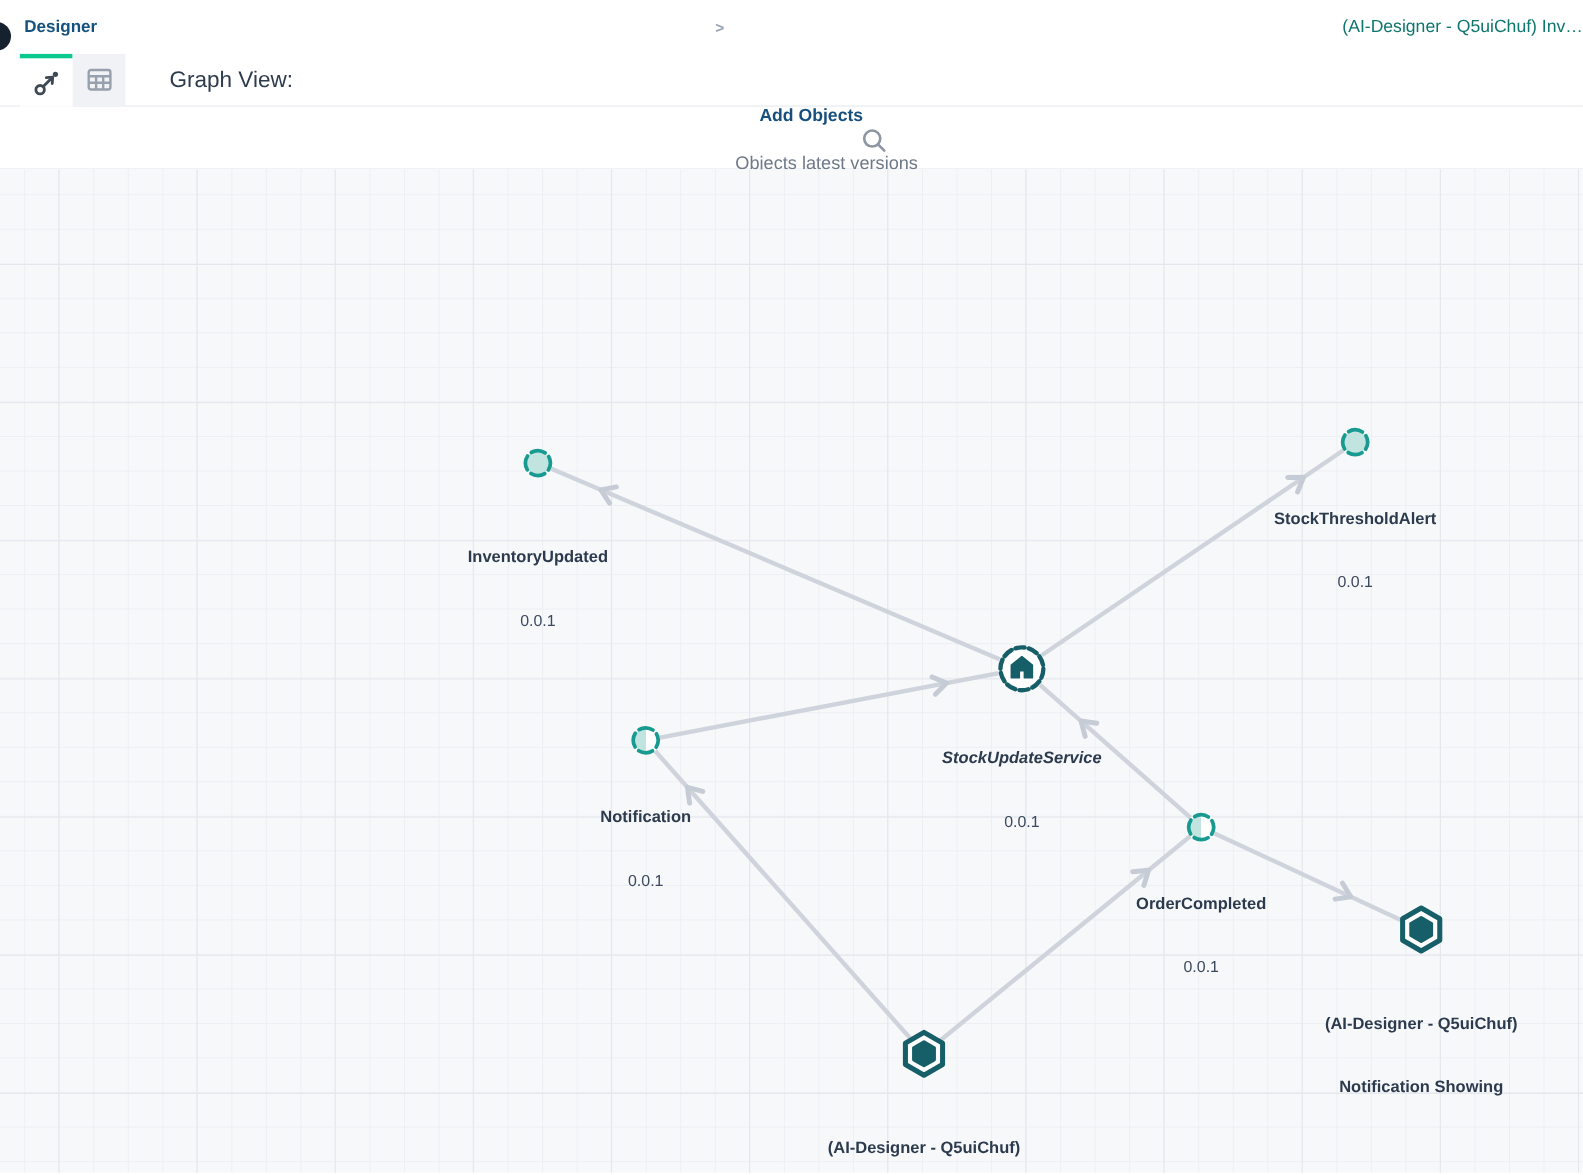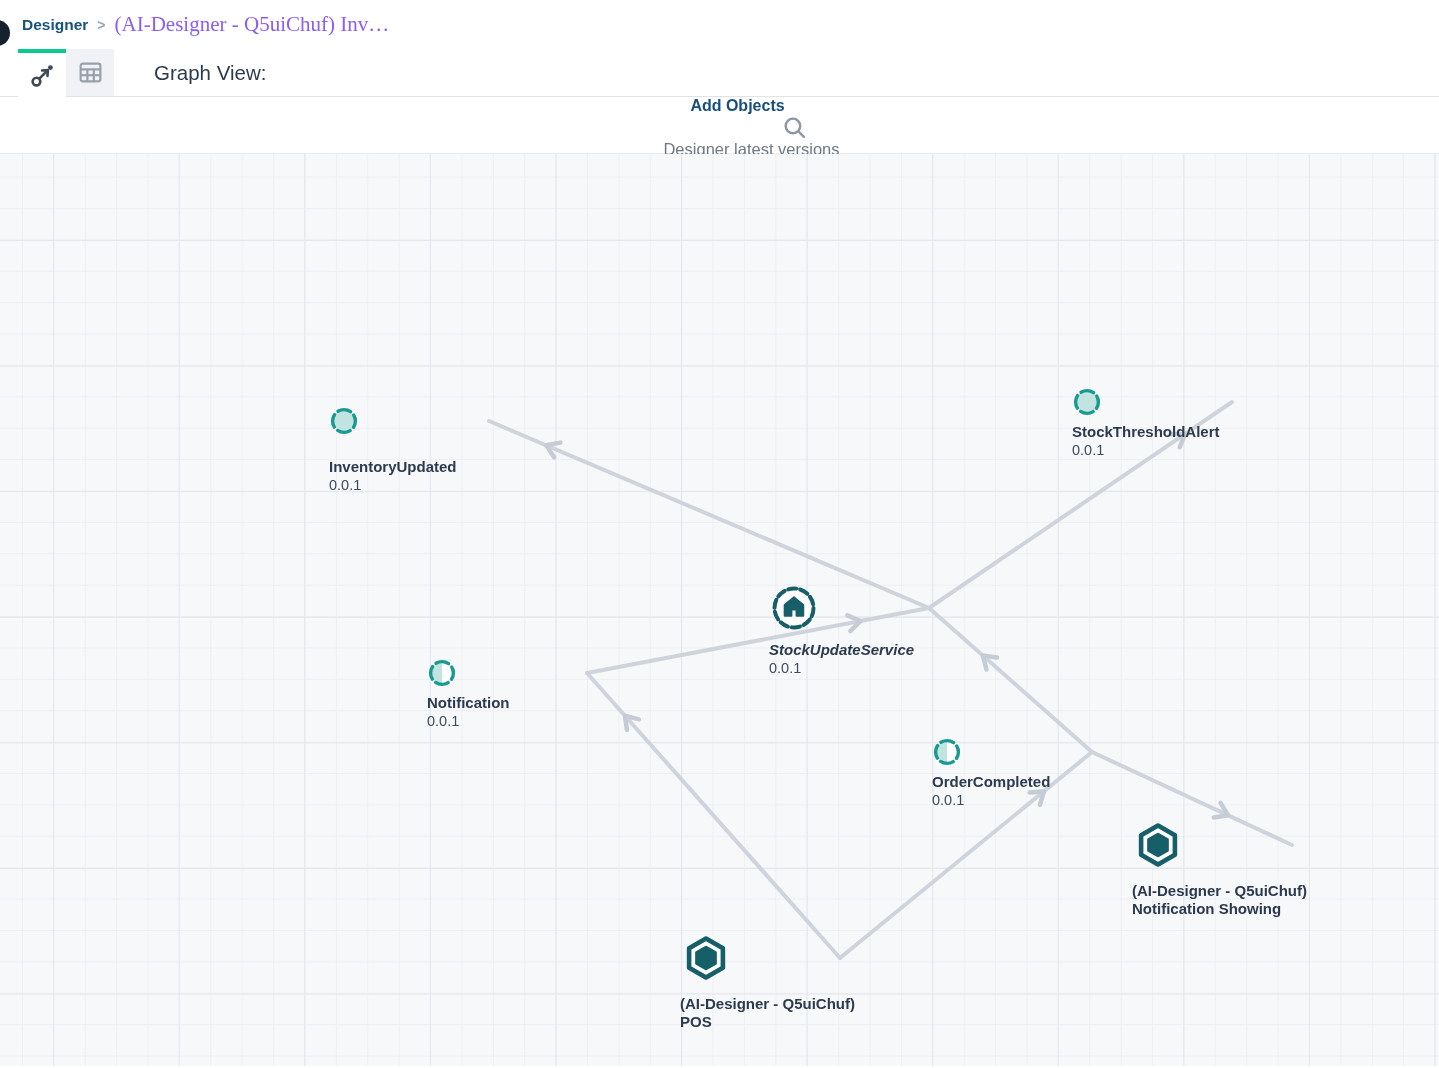--- a/index.html
+++ b/index.html
@@ -1,26 +1,26 @@
 <!DOCTYPE html>
 <html><head>
 <meta charset="utf-8">
 <style>
   * { margin:0; padding:0; box-sizing:border-box; }
   html,body { width:1439px; height:1068px; overflow:hidden;
     font-family:"Liberation Sans", sans-serif; background:#ffffff; }
 
   
   .crumb-row { position:relative; height:49px; background:#fff;
-    display:flex; align-items:center; padding-left:22px; }
+    display:flex; align-items:center; padding-left:22px;justify-content:space-between; }
   .edge-dot { position:absolute; left:-16px; top:20px; width:26px; height:26px;
     border-radius:50%; background:#16212e; }
   .crumb-root { font-weight:700; font-size:15.5px; color:#15537e; cursor:pointer; }
   .crumb-sep { color:#9aa3b0; font-size:14px; margin:0 9px; font-weight:600; }
-  .crumb-cur { color:#8b5cf6; font-size:21px;font-family:Liberation Serif, serif; }
+  .crumb-cur { color:#0f766e; font-size:16px; }
 
   .tab-row { height:48px; background:#fff; border-bottom:1px solid #dfe3e9;
     display:flex; align-items:stretch; padding-left:18px; }
   .tab { width:48px; display:flex; align-items:center; justify-content:center;
     cursor:pointer; position:relative; }
   .tab.selected { background:#fff; border-top:4px solid #0bc98e; margin-bottom:-1px; }
   .tab.unselected { background:#f1f2f5; }
   .view-title { display:flex; align-items:center; margin-left:40px; font-size:20.5px;
     color:#2e3b4d; white-space:nowrap; }
   .view-title .prefix { font-weight:500; margin-right:8px; }
@@ -37,21 +37,21 @@
     background-color:#f7f8fa;
     background-image:
       linear-gradient(#e3e6ec 1px, transparent 1px),
       linear-gradient(90deg, #e3e6ec 1px, transparent 1px),
       linear-gradient(#edeff3 1px, transparent 1px),
       linear-gradient(90deg, #edeff3 1px, transparent 1px);
     background-size:125.6px 125.6px, 125.6px 125.6px, 31.4px 31.4px, 31.4px 31.4px;
     background-position:0 86px, 53px 0, 0 22.6px, 22px 0; }
   .edges-svg { position:absolute; inset:0; width:100%; height:100%; z-index:1; }
   .node { position:absolute; z-index:2; display:flex; flex-direction:column;
-    align-items:flex-start; width:320px; cursor:pointer; }
+    align-items:center; width:320px; cursor:pointer;gap:40px; }
   .node-name { font-weight:700; font-size:15px; color:#2c3a4e; line-height:18px;
     text-align:center; }
   .node-sub { font-size:14.5px; color:#3c4a5e; line-height:18px; text-align:center; }
   .node-sub.boldline { font-weight:700; font-size:15px; color:#2c3a4e; }
 </style>
 </head>
 <body>
 
 <div class="crumb-row">
   <div class="edge-dot"></div>
@@ -88,21 +88,21 @@
 </div>
 
 <div class="toolbar">
   <span class="add-objects">Add Objects</span>
   <span class="search-wrap">
     <svg width="25" height="25" viewBox="0 0 24 24">
       <circle cx="10.5" cy="10.5" r="7" stroke="#8d96a3" stroke-width="2.3" fill="none"></circle>
       <line x1="15.8" y1="15.8" x2="21" y2="21" stroke="#8d96a3" stroke-width="2.3" stroke-linecap="round"></line>
     </svg>
   </span>
-  <span class="search-status">Designer latest versions</span>
+  <span class="search-status">Objects latest versions</span>
 </div>
 
 <div class="canvas">
   <svg class="edges-svg">
     <defs>
       <linearGradient id="halfFill" x1="0" y1="0" x2="1" y2="0">
         <stop offset="0" stop-color="#c2e4e1"></stop>
         <stop offset="0.5" stop-color="#c2e4e1"></stop>
         <stop offset="0.5" stop-color="#ffffff"></stop>
         <stop offset="1" stop-color="#ffffff"></stop>

